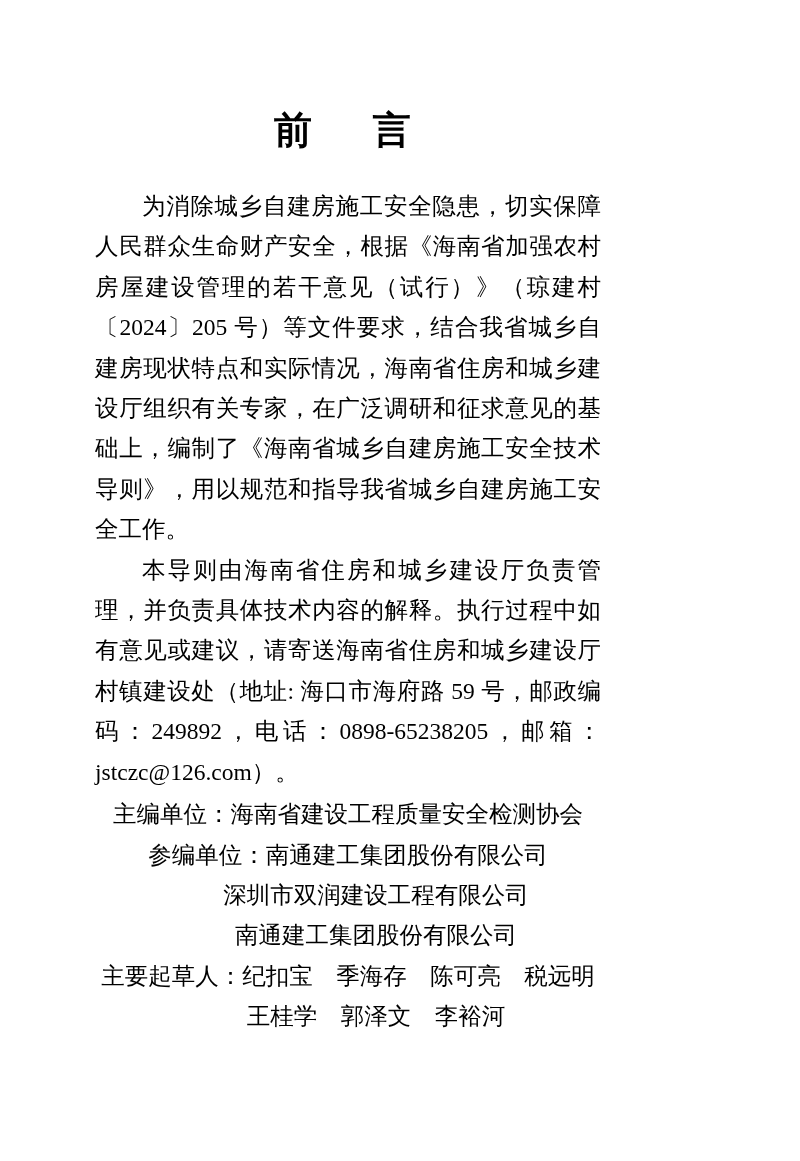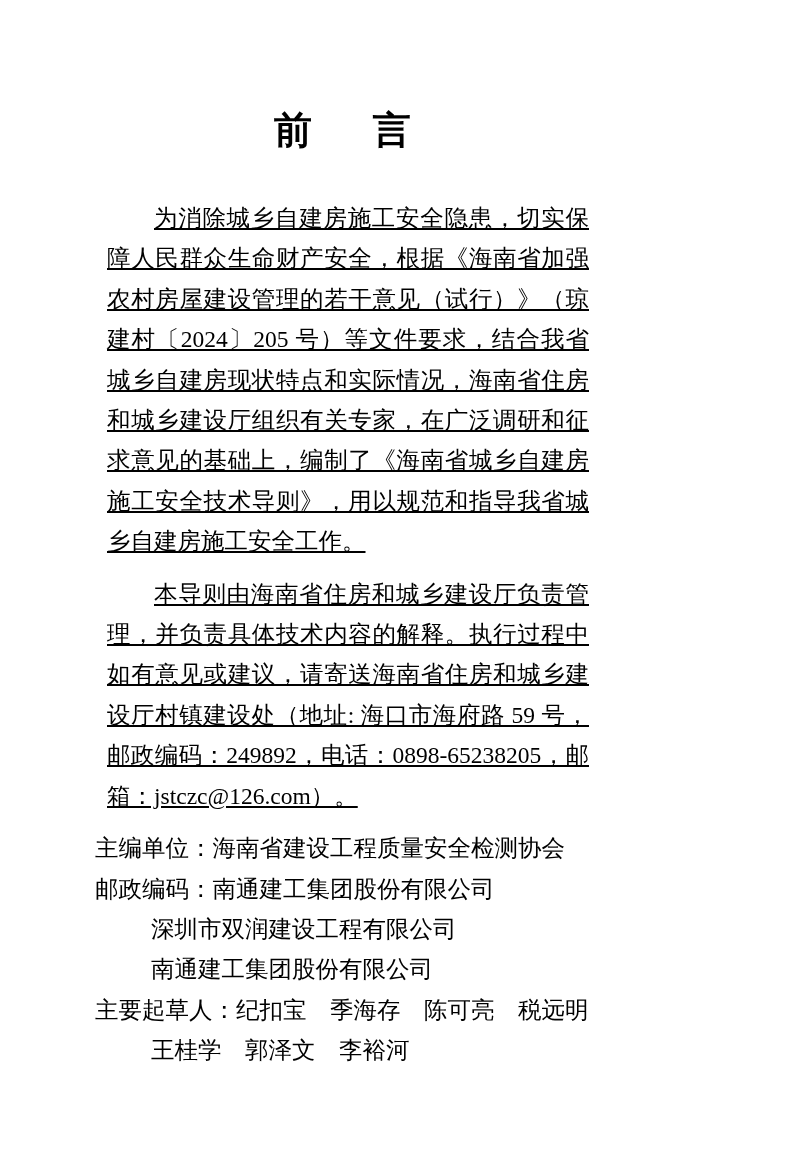--- a/index.html
+++ b/index.html
@@ -31,33 +31,32 @@
     padding-bottom: 30px;
     font-family: "DejaVu Sans", "Liberation Sans", sans-serif;
   }
   .body-block {
     font-size: 23.5px;
     line-height: 1.72;
     text-align: justify;
     text-justify: inter-ideograph;
   }
   .para {
-    margin: 12px;
+    margin: 0;
     text-indent: 2em;
     text-align: justify;
     text-justify: inter-ideograph;
-    text-decoration: underline;
   }
   .list-block {
     margin-top: 2px;
     font-size: 23.5px;
     line-height: 1.72;
   }
   .list-line {
-    text-align: left;
+    text-align: center;
   }
   .list-line .lbl {
     display: inline-block;
   }
   .list-line.indented {
     padding-left: 56px;
   }
 </style>
 </head>
 <body>
@@ -69,21 +68,21 @@
   <div class="body-block">
     <p class="para">为消除城乡自建房施工安全隐患，切实保障人民群众生命财产安全，根据《海南省加强农村房屋建设管理的若干意见（试行）》（琼建村〔2024〕205 号）等文件要求，结合我省城乡自建房现状特点和实际情况，海南省住房和城乡建设厅组织有关专家，在广泛调研和征求意见的基础上，编制了《海南省城乡自建房施工安全技术导则》，用以规范和指导我省城乡自建房施工安全工作。</p>
     <p class="para">本导则由海南省住房和城乡建设厅负责管理，并负责具体技术内容的解释。执行过程中如有意见或建议，请寄送海南省住房和城乡建设厅村镇建设处（地址: 海口市海府路 59 号，邮政编码：249892，电话：0898-65238205，邮箱：jstczc@126.com）。</p>
   </div>
 
   <div class="list-block">
     <div class="list-line">
       <span class="lbl">主编单位：</span><span>海南省建设工程质量安全检测协会</span>
     </div>
     <div class="list-line">
-      <span class="lbl">邮政编码：</span><span>南通建工集团股份有限公司</span>
+      <span class="lbl">参编单位：</span><span>南通建工集团股份有限公司</span>
     </div>
     <div class="list-line indented">
       <span>深圳市双润建设工程有限公司</span>
     </div>
     <div class="list-line indented">
       <span>南通建工集团股份有限公司</span>
     </div>
     <div class="list-line">
       <span class="lbl">主要起草人：</span><span>纪扣宝　季海存　陈可亮　税远明</span>
     </div>

